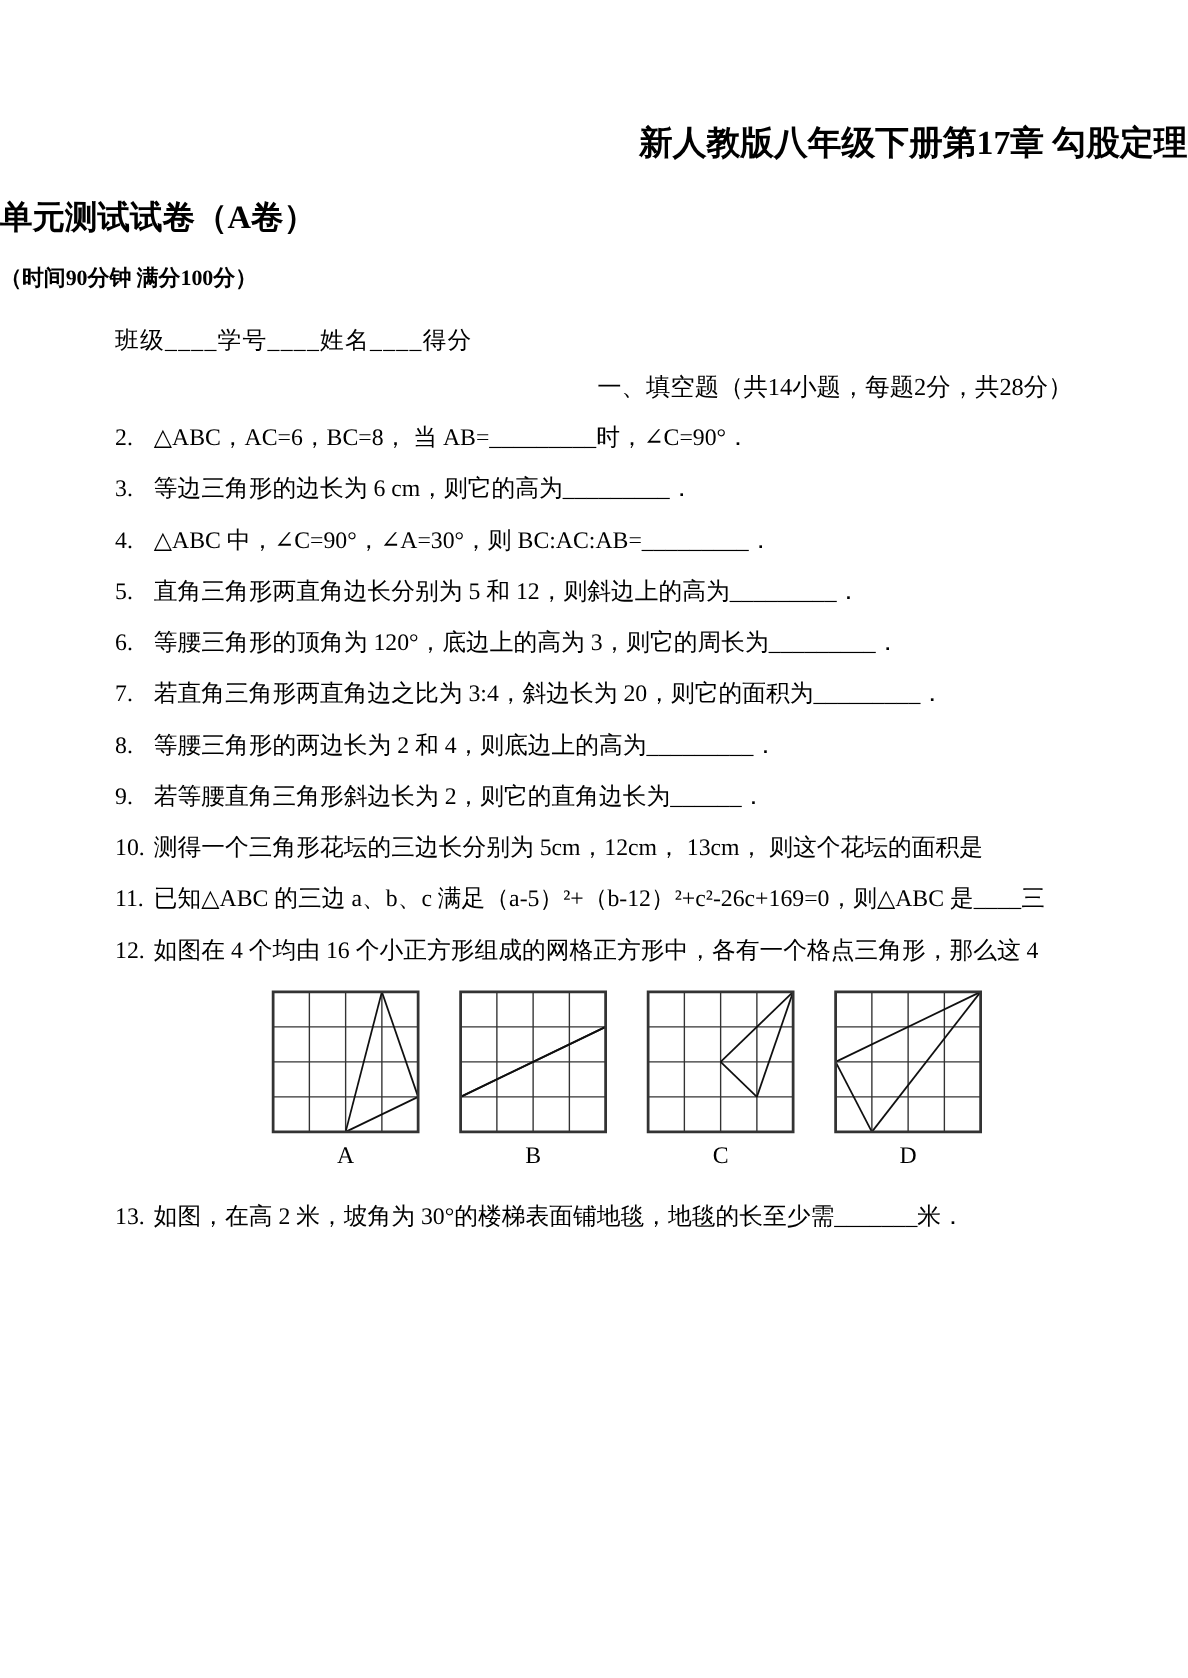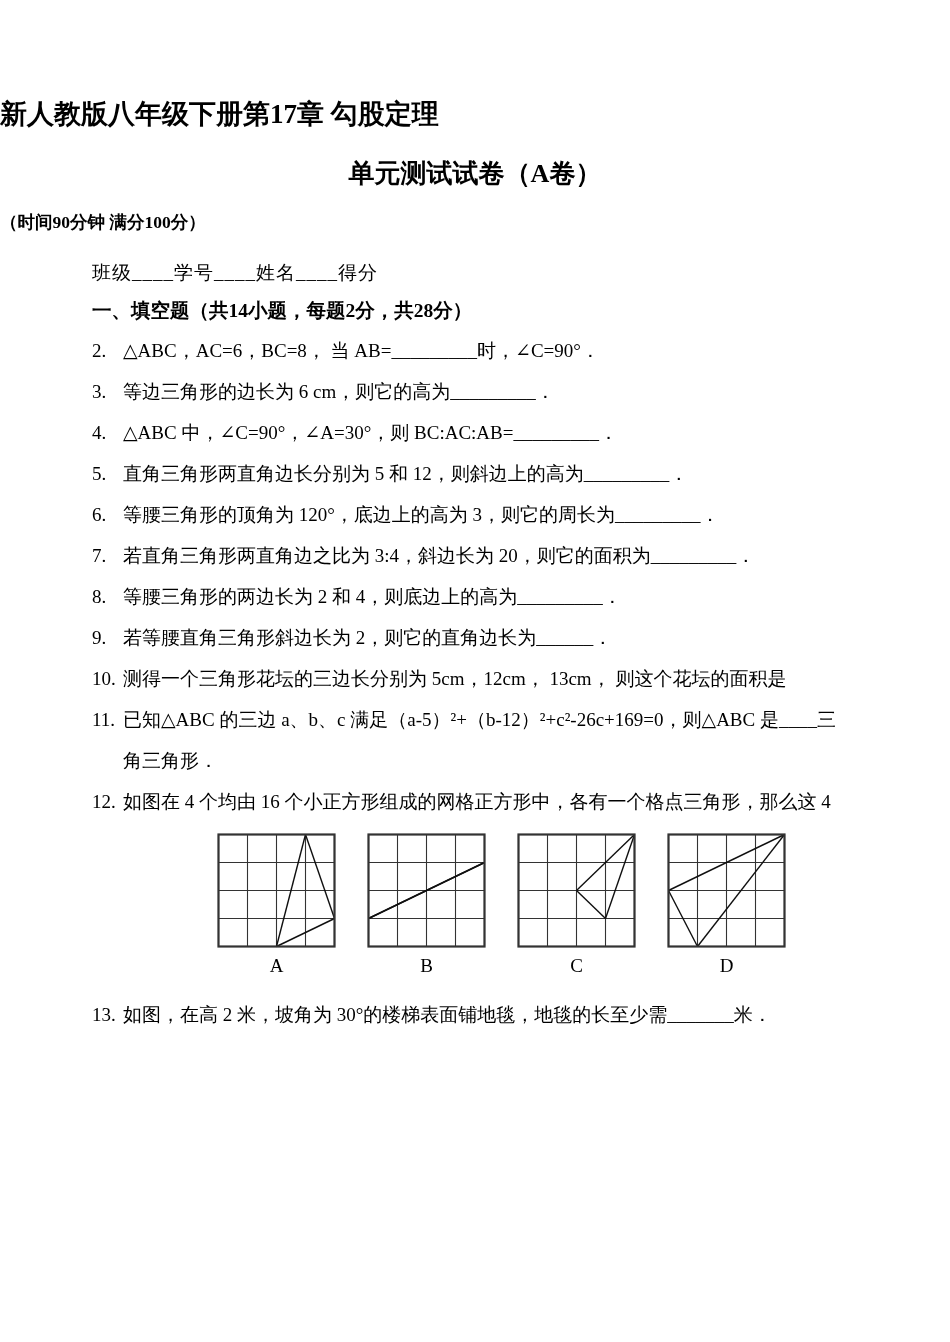--- a/index.html
+++ b/index.html
@@ -8,50 +8,51 @@
     height: 1342px;
     background: #ffffff;
     color: #000000;
     font-family: "Liberation Serif", "DejaVu Serif", serif;
     font-size: 19px;
     overflow: hidden;
   }
   .page { width: 950px; height: 1342px; position: relative; }
   .title {
     margin: 98px 0 0 0;
-    text-align: left;
+    text-align: right;
     font-size: 27px;
     line-height: 33px;
     font-weight: bold;
   }
   .subtitle {
     margin: 27px 0 0 0;
-    text-align: center;
+    text-align: left;
     font-size: 26px;
     line-height: 32px;
     font-weight: bold;
   }
   .meta {
     margin: 21px 0 0 0;
     text-align: left;
     font-size: 17.5px;
     line-height: 22px;
     font-weight: bold;
   }
   .student-info {
     margin: 27px 92px 0 92px;
     font-size: 19px;
     line-height: 25px;
     letter-spacing: 1px;
   }
   .section-heading {
     margin: 13px 92px 0 92px;
-    font-weight: bold;
+    font-weight: normal;
     font-size: 19.5px;
     line-height: 26px;
+    text-align: right;
   }
   .questions { margin: 6px 92px 0 92px; }
   .q-line { line-height: 41px; white-space: nowrap; }
   .q-num { display: inline-block; min-width: 31px; }
   .q-cont { padding-left: 31px; }
   .figure-row {
     display: flex;
     gap: 29px;
     margin: 10px 0 0 124px;
   }
@@ -93,21 +94,20 @@
 
     <div class="q-line"><span class="q-num">7.</span><span class="q-text">若直角三角形两直角边之比为 3:4，斜边长为 20，则它的面积为_________．</span></div>
 
     <div class="q-line"><span class="q-num">8.</span><span class="q-text">等腰三角形的两边长为 2 和 4，则底边上的高为_________．</span></div>
 
     <div class="q-line"><span class="q-num">9.</span><span class="q-text">若等腰直角三角形斜边长为 2，则它的直角边长为______．</span></div>
 
     <div class="q-line"><span class="q-num">10.</span><span class="q-text">测得一个三角形花坛的三边长分别为 5cm，12cm，  13cm，  则这个花坛的面积是</span></div>
 
     <div class="q-line"><span class="q-num">11.</span><span class="q-text">已知△ABC 的三边 a、b、c 满足（a-5）²+（b-12）²+c²-26c+169=0，则△ABC 是____三</span></div>
-    <div class="q-line q-cont">角三角形．</div>
 
     <div class="q-line"><span class="q-num">12.</span><span class="q-text">如图在 4 个均由 16 个小正方形组成的网格正方形中，各有一个格点三角形，那么这 4</span></div>
 
     <div class="figure-row">
       <div class="figure">
         <svg class="grid-svg" width="121" height="117" viewBox="-2.5 -2.5 121 117">
             <line x1="0" y1="0" x2="0" y2="112"></line>
             <line x1="0" y1="0" x2="116" y2="0"></line>
             <line x1="29" y1="0" x2="29" y2="112"></line>
             <line x1="0" y1="28" x2="116" y2="28"></line>

